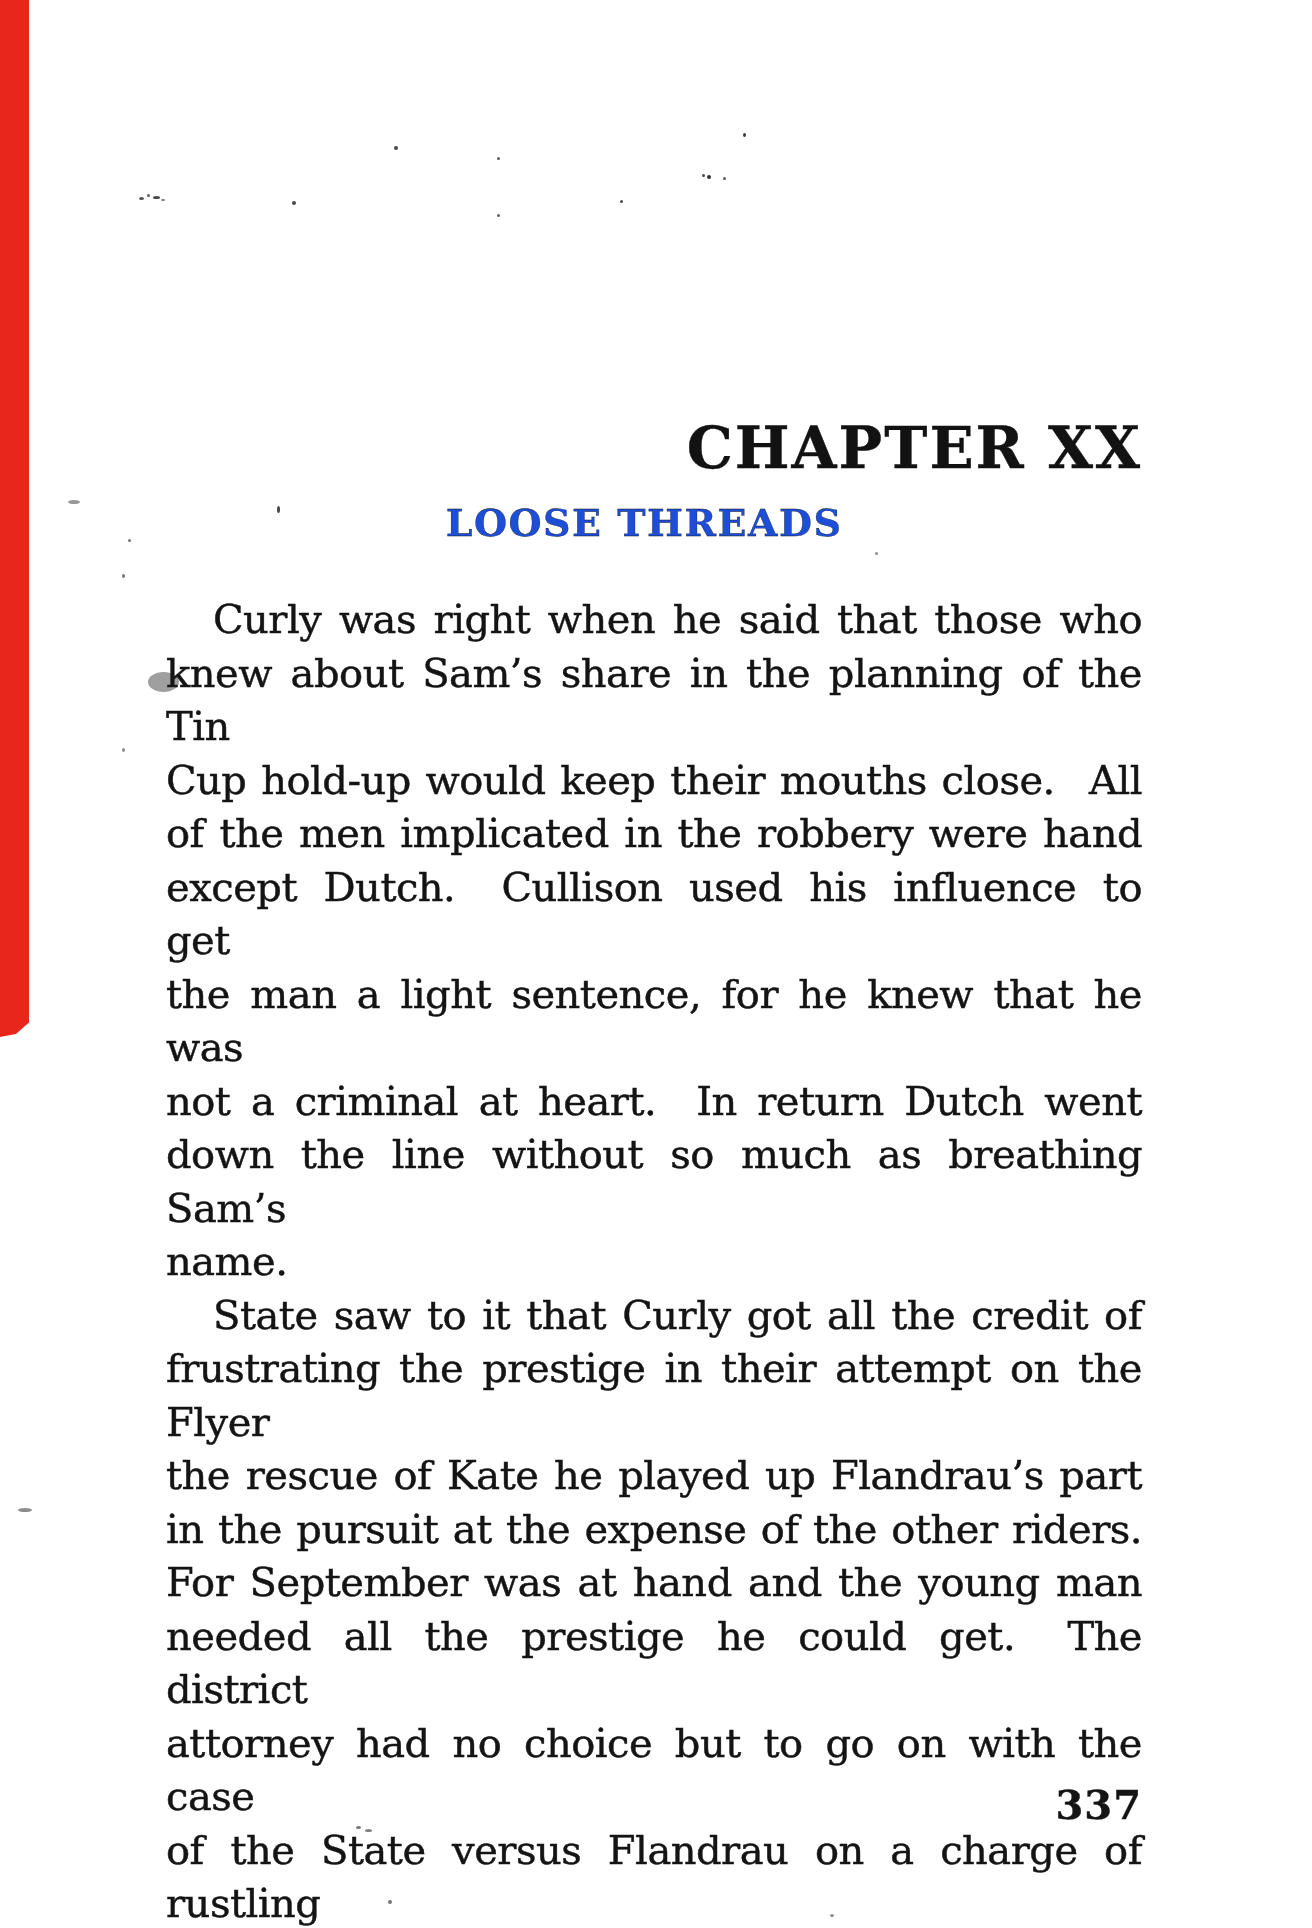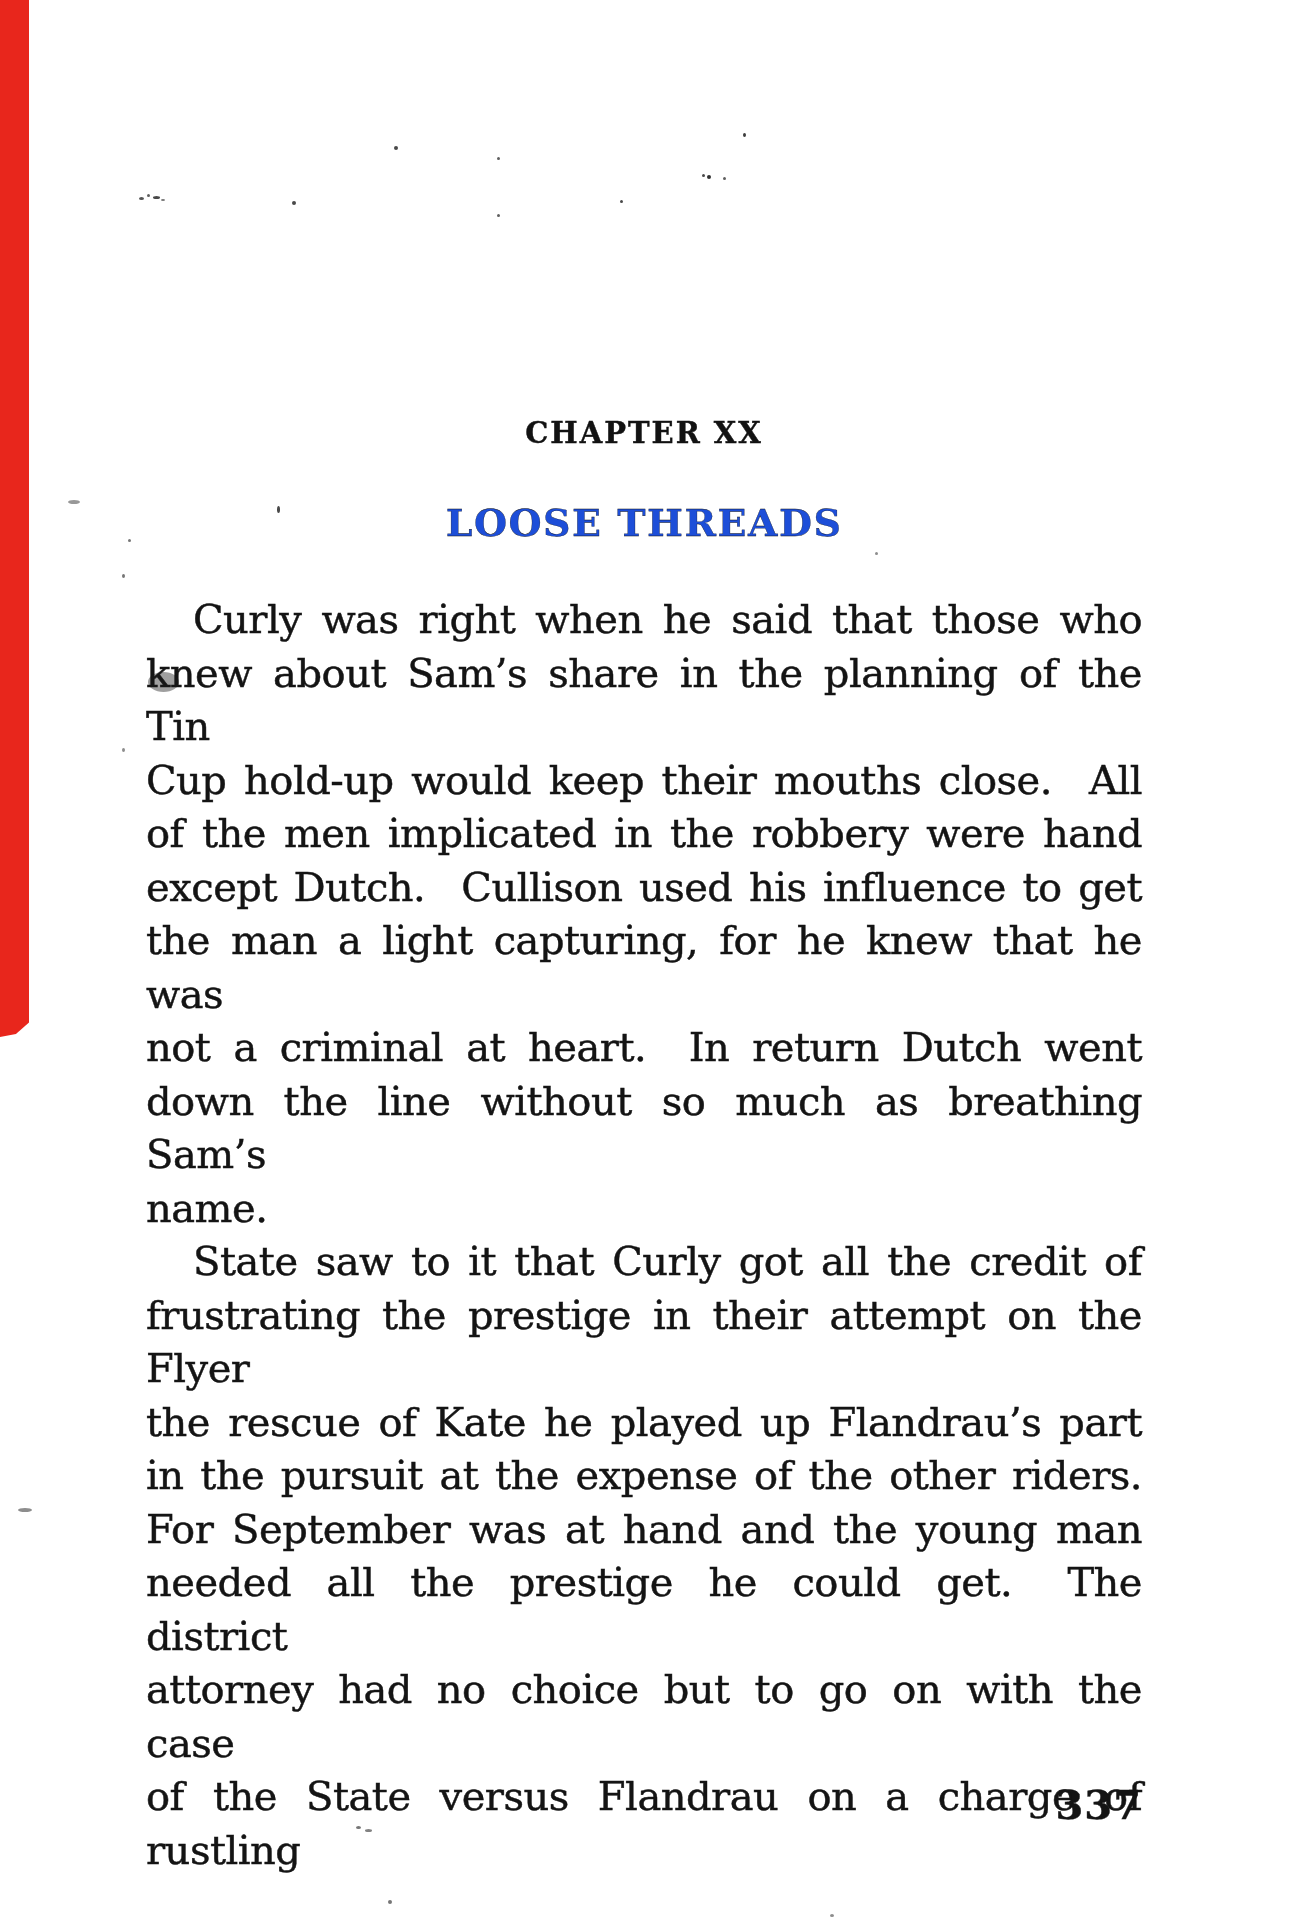--- a/index.html
+++ b/index.html
@@ -13,42 +13,43 @@
   .page{
     position:absolute;left:0;top:0;width:1312px;height:1928px;
     background:#ffffff;overflow:hidden;
   }
   .red-bar{
     position:absolute;left:0;top:0;width:29px;height:1037px;
     clip-path:polygon(0 0,100% 0,100% 98.6%,55% 99.7%,0 100%);
   }
   .heading-chapter{
     position:absolute;left:146px;top:419px;width:996px;margin:0;
-    text-align:center;
-    font-size:29px;font-weight:700;letter-spacing:2px;line-height:1;
+    text-align:right;
+    font-size:58px;font-weight:700;letter-spacing:2px;line-height:1;
     color:#121212;
     -webkit-text-stroke:0.4px #121212;
   }
   .heading-section{
     position:absolute;left:146px;top:504px;width:996px;margin:0;
     text-align:center;
     font-size:38px;font-weight:700;letter-spacing:1.5px;line-height:1;
     color:#1d4ed8;
     -webkit-text-stroke:0.3px #121212;
   }
   .body-text{
     position:absolute;left:146px;top:593px;width:996px;
     font-size:40px;line-height:53.5px;
     letter-spacing:-0.5px;word-spacing:2px;
     color:#141414;
     -webkit-text-stroke:0.45px #141414;
   }
   .line{
     text-align:justify;
     text-align-last:justify;
+    margin-left:20px;
   }
   .line.natural{
     text-align:left;
     text-align-last:left;
   }
   .line.indent{
     text-indent:47px;
   }
   .folio{
     position:absolute;left:146px;top:1785px;width:996px;margin:0;
@@ -73,21 +74,21 @@
   <h1 class="heading-chapter">CHAPTER XX</h1>
 
   <h2 class="heading-section">LOOSE THREADS</h2>
 
   <div class="body-text" id="body-text">
       <div class="line indent">Curly was right when he said that those who</div>
       <div class="line">knew about Sam’s share in the planning of the Tin</div>
       <div class="line">Cup hold-up would keep their mouths close.  All</div>
       <div class="line">of the men implicated in the robbery were hand</div>
       <div class="line">except Dutch.  Cullison used his influence to get</div>
-      <div class="line">the man a light capturing, for he knew that he was</div>
+      <div class="line">the man a light sentence, for he knew that he was</div>
       <div class="line">not a criminal at heart.  In return Dutch went</div>
       <div class="line">down the line without so much as breathing Sam’s</div>
       <div class="line natural">name.</div>
       <div class="line indent">State saw to it that Curly got all the credit of</div>
       <div class="line">frustrating the prestige in their attempt on the Flyer</div>
       <div class="line">the rescue of Kate he played up Flandrau’s part</div>
       <div class="line">in the pursuit at the expense of the other riders.</div>
       <div class="line">For September was at hand and the young man</div>
       <div class="line">needed all the prestige he could get.  The district</div>
       <div class="line">attorney had no choice but to go on with the case</div>

